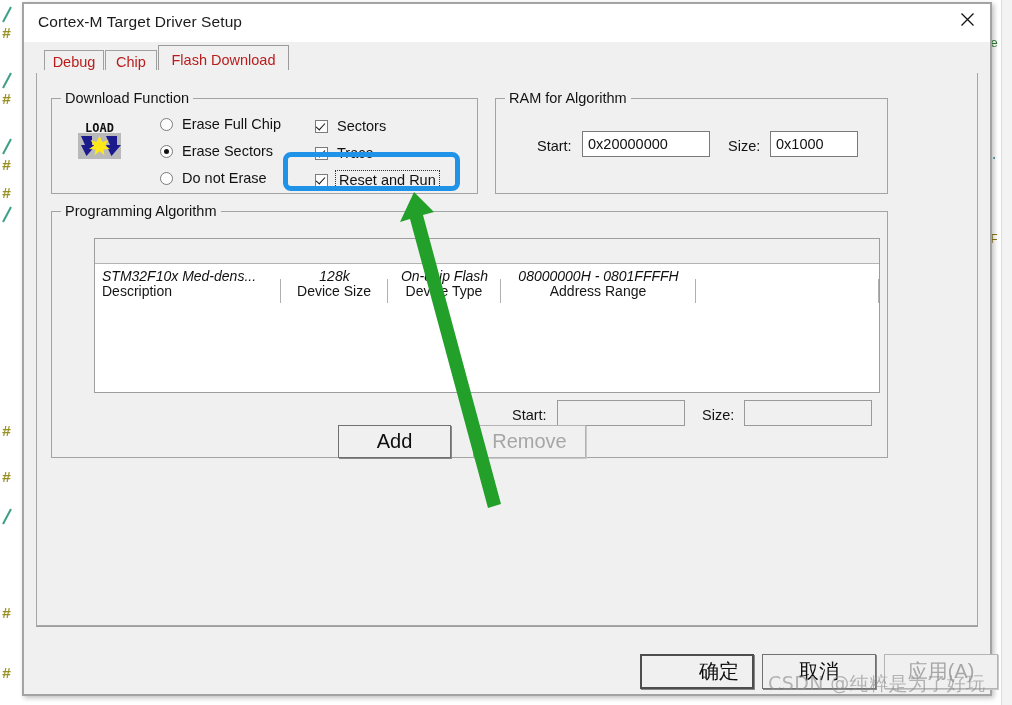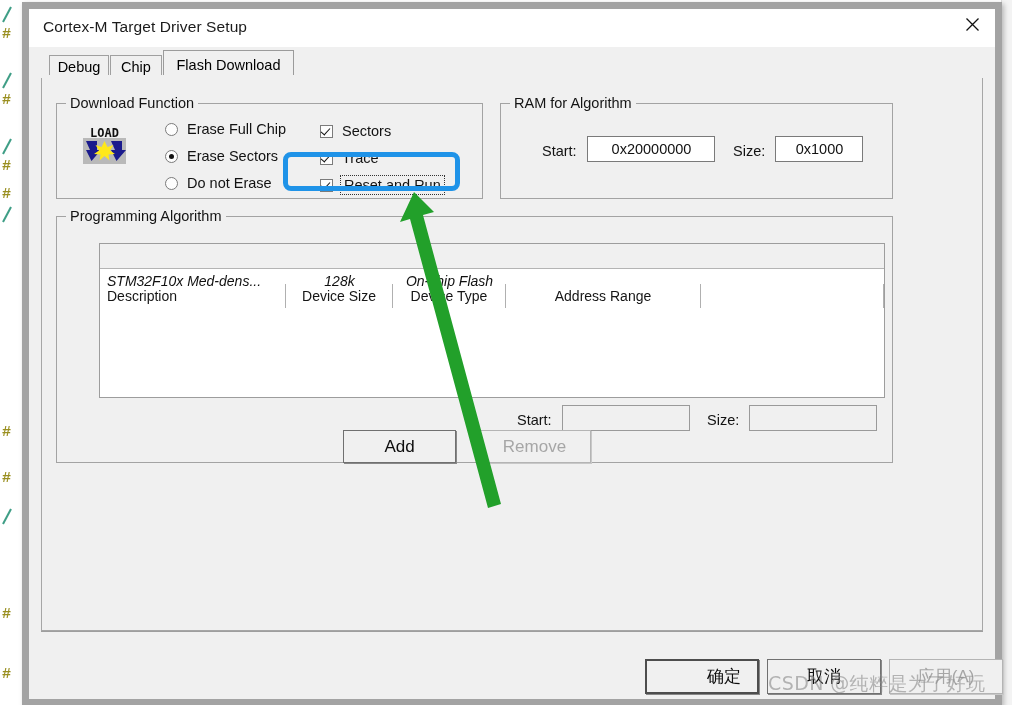--- a/index.html
+++ b/index.html
@@ -13,37 +13,36 @@
   #bg-editor{position:absolute;inset:0;background:#ffffff;}
   .bg-hash{position:absolute;font-family:"Liberation Mono","DejaVu Sans Mono",monospace;
     font-size:15px;color:#9a8f20;font-weight:bold;}
   .bg-slash{position:absolute;width:2px;height:17px;background:#3f9e86;
     transform:rotate(28deg);transform-origin:center;}
   .bg-right-mark{position:absolute;font-family:"Liberation Mono","DejaVu Sans Mono",monospace;font-size:13px;}
 
   
   #dialog{
     position:absolute;left:22px;top:2px;width:966px;height:690px;
-    background:#f0f0f0;border:7px solid #a3a3a3;
+    background:#f0f0f0;border:2px solid #a3a3a3;
     box-shadow:2px 2px 5px rgba(0,0,0,.25);
-    text-align:center;
   }
   #titlebar{height:38px;background:#ffffff;position:relative;}
   #title-text{position:absolute;left:14px;top:9px;font-size:15.5px;color:#1b1b1b;
     font-family:"Liberation Sans",sans-serif;letter-spacing:.1px;}
   #close-btn{position:absolute;right:0;top:0;width:46px;height:30px;
     display:flex;align-items:center;justify-content:center;cursor:pointer;}
   #close-btn svg{display:block;}
 
   
   #tabstrip{position:absolute;left:0;top:38px;width:100%;height:31px;}
   .tab{position:absolute;top:8px;height:23px;background:#f0f0f0;
     border:1px solid #a0a0a0;border-bottom:none;
     display:flex;align-items:center;justify-content:center;
-    font-size:14.5px;color:#000000;cursor:pointer;box-sizing:border-box;}
+    font-size:14.5px;color:#b91c1c;cursor:pointer;box-sizing:border-box;}
   .tab.active{top:3px;height:28px;background:#f0f0f0;border-color:#9b9b9b;z-index:3;}
   #tab-debug{left:20px;width:60px;}
   #tab-trace{left:81px;width:52px;}
   #tab-flash{left:134px;width:131px;}
   #tab-underline{position:absolute;left:0;top:66px;width:100%;height:3px;background:#f0f0f0;z-index:4;}
 
   
   #body-panel{position:absolute;left:0;top:69px;width:100%;height:553px;background:#f0f0f0;}
   #body-inner{position:absolute;left:12px;top:0;right:12px;bottom:0;
     border:1px solid #a6a6a6;border-top:none;background:#f0f0f0;}
@@ -100,21 +99,21 @@
   .tr .td{font-size:14px;color:#101010;box-sizing:border-box;height:100%;
     display:flex;align-items:center;font-style:italic;}
   .td.c0{width:186px;padding-left:7px;}
   .td.c1{width:107px;justify-content:center;}
   .td.c2{width:113px;justify-content:center;}
   .td.c3{width:195px;justify-content:center;}
   .td.c4{flex:1;}
 
   
   .btn{position:absolute;box-sizing:border-box;background:#f0f0f0;
-    border:1px solid #707070;font-size:17px;color:#0e0e0e;
+    border:1px solid #707070;font-size:20px;color:#0e0e0e;
     display:flex;align-items:center;justify-content:center;cursor:pointer;
     font-family:"Liberation Sans",sans-serif;
     box-shadow:1px 1px 0 #888;}
   .btn.disabled{color:#a6a6a6;border-color:#b4b4b4;box-shadow:1px 1px 0 #c8c8c8;cursor:default;}
   .btn.default{border:2px solid #4d4d4d;padding-left:44px;}
 
   #btn-add{left:301px;top:352px;width:113px;height:33px;}
   #btn-remove{left:436px;top:352px;width:113px;height:33px;}
 
   
@@ -246,20 +245,21 @@
           <div class="th c0">Description</div>
           <div class="th c1">Device Size</div>
           <div class="th c2">Device Type</div>
           <div class="th c3">Address Range</div>
           <div class="th c4"></div>
         </div>
         <div class="tr">
           <div class="td c0">STM32F10x Med-dens...</div>
           <div class="td c1">128k</div>
           <div class="td c2">On-chip Flash</div>
+          <div class="td c3">08000000H - 0801FFFFH</div>
           <div class="td c4"></div>
         </div>
       </div>
 
       <span class="fld-lbl" style="left:460px;top:195px;">Start:</span>
       <div class="fld disabled" style="left:505px;top:188px;width:128px;"></div>
       <span class="fld-lbl" style="left:650px;top:195px;">Size:</span>
       <div class="fld disabled" style="left:692px;top:188px;width:128px;"></div>
     </div>
 

